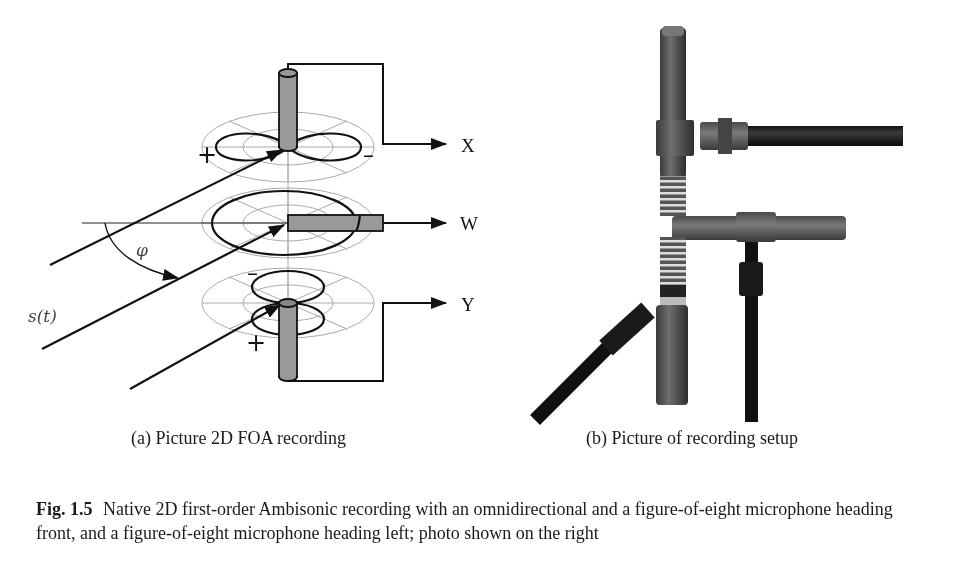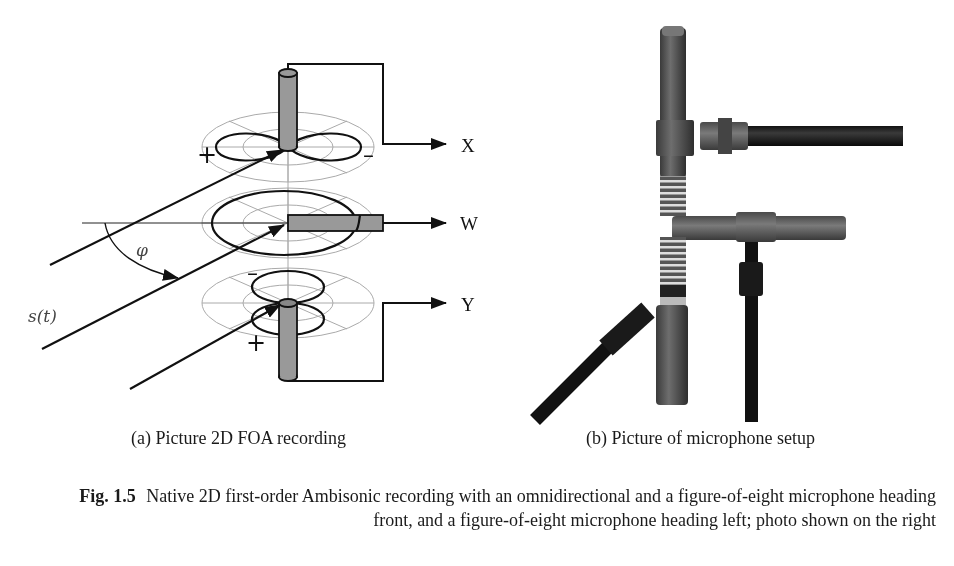--- a/index.html
+++ b/index.html
@@ -3,21 +3,21 @@
 <meta charset="utf-8">
 <style>
   html, body { margin: 0; padding: 0; background: #ffffff; }
   body { width: 954px; height: 566px; position: relative; overflow: hidden;
          font-family: "Liberation Serif", "DejaVu Serif", serif; color: #1a1a1a; }
   #diagram { position: absolute; left: 0; top: 0; width: 520px; height: 420px; }
   #photo { position: absolute; left: 520px; top: 0; width: 434px; height: 425px; }
   .subcap { position: absolute; top: 428px; font-size: 18px; white-space: nowrap; }
   #subcap-a { left: 131px; }
   #subcap-b { left: 586px; }
-  #figcap { position: absolute; left: 36px; top: 484px; width: 900px; font-size: 18px; line-height: 24px; text-align: right; }
+  #figcap { position: absolute; left: 36px; top: 497px; width: 900px; font-size: 18px; line-height: 24px; }
   #figcap .lbl { font-weight: bold; margin-right: 6px; }
   .lbl-text { font-family: "Liberation Serif", serif; font-size: 19px; }
   .math { font-family: "DejaVu Serif", serif; font-style: italic; font-size: 17px; fill: #444; }
 </style>
 </head>
 <body>
 
 <svg id="diagram" viewBox="0 0 520 420">
   <defs>
     <marker id="arr" markerWidth="10" markerHeight="8" refX="9" refY="4" orient="auto" markerUnits="userSpaceOnUse">
@@ -148,18 +148,18 @@
   <rect x="660" y="237" width="26" height="48" fill="url(#grille)"></rect>
   <rect x="660" y="285" width="26" height="12" fill="#222"></rect>
   <rect x="660" y="297" width="26" height="8" fill="#bbb"></rect>
   <rect x="656" y="305" width="32" height="100" rx="4" fill="url(#metal)"></rect>
 
   <line x1="535" y1="420" x2="620" y2="335" stroke="#111" stroke-width="14"></line>
   <line x1="606" y1="348" x2="648" y2="310" stroke="#1a1a1a" stroke-width="20"></line>
 </svg>
 
 <div id="subcap-a" class="subcap">(a) Picture 2D FOA recording</div>
-<div id="subcap-b" class="subcap">(b) Picture of microphone setup</div>
+<div id="subcap-b" class="subcap">(b) Picture of recording setup</div>
 
 <div id="figcap">
   <span class="lbl">Fig. 1.5</span>
   <span>Native 2D first-order Ambisonic recording with an omnidirectional and a figure-of-eight microphone heading front, and a figure-of-eight microphone heading left; photo shown on the right</span>
 </div>
 
 </body></html>

